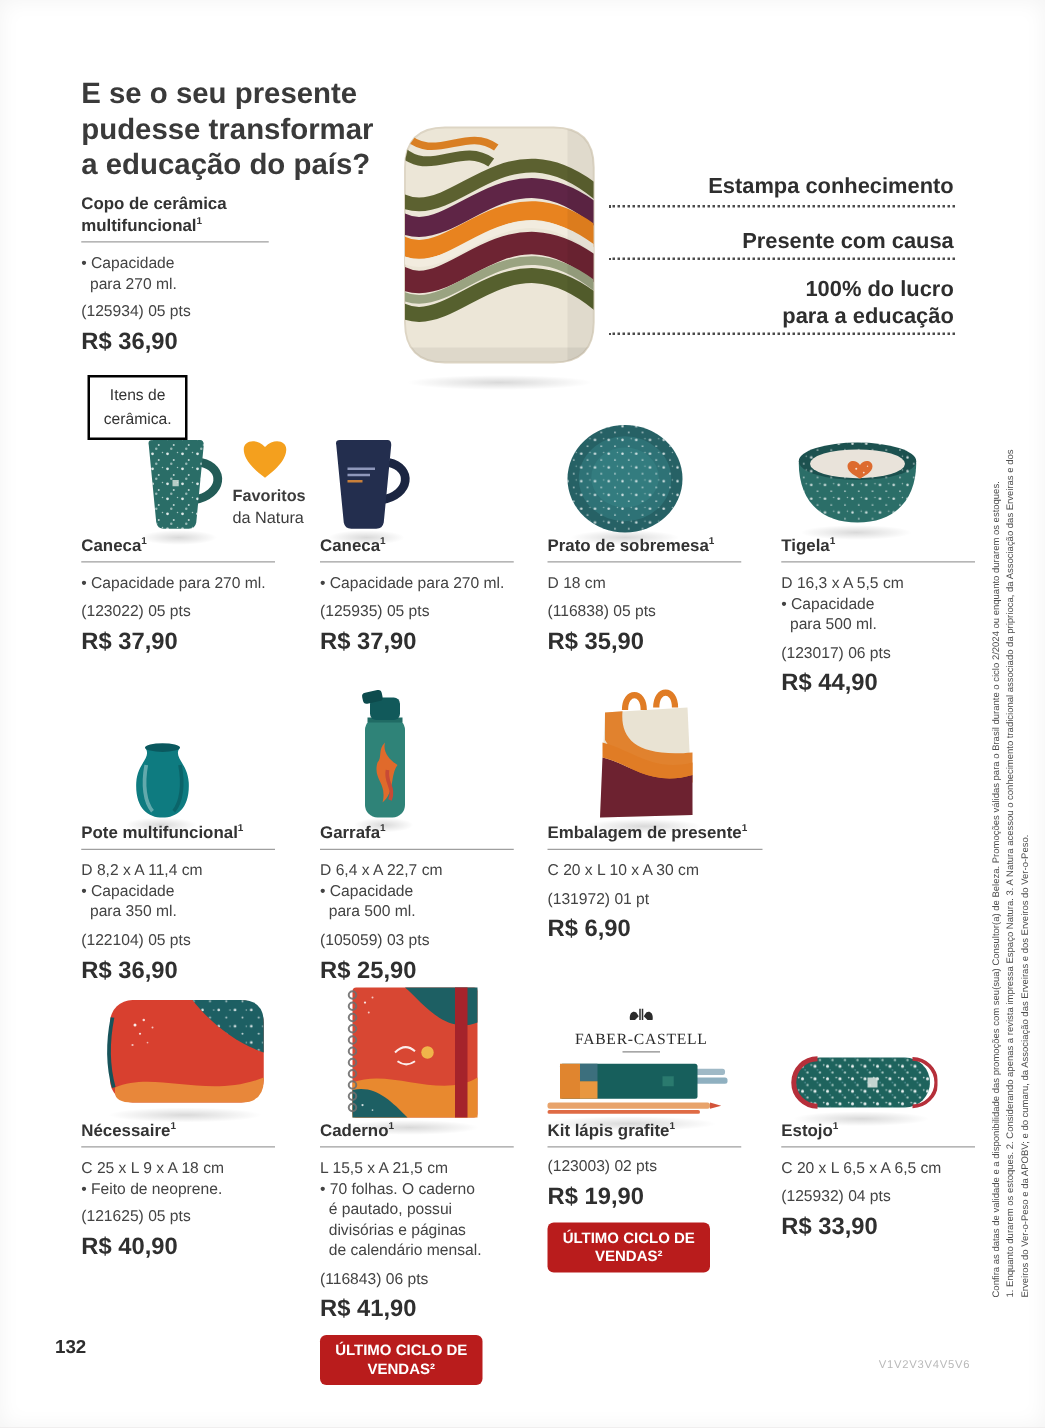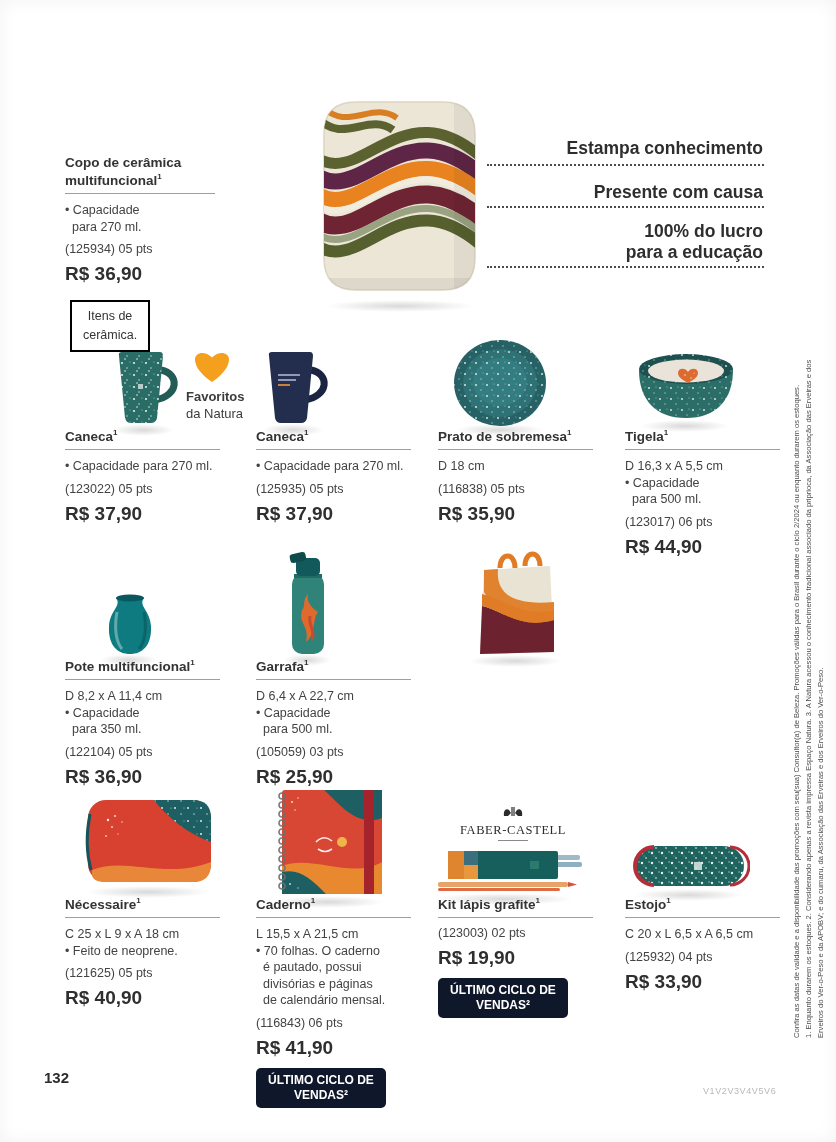--- a/index.html
+++ b/index.html
@@ -9,21 +9,21 @@
   .headline{position:absolute;left:65px;top:60px;font-size:23.5px;font-weight:bold;
             line-height:1.22;color:#3a3a3a;white-space:pre-line;}
   
   .card{position:absolute;width:155px;}
   .pname{font-size:13.5px;font-weight:bold;line-height:1.25;color:#333;}
   .pname sup{font-size:8px;}
   .rule{border-top:1px solid #9f9f9f;margin:4px 0 8px 0;}
   .pdetails{font-size:12.5px;line-height:16.5px;white-space:pre-wrap;color:#434343;}
   .pcode{font-size:12.5px;margin-top:7px;color:#434343;}
   .pprice{font-size:19px;font-weight:bold;margin-top:7px;color:#2f2f2f;}
-  .badge{display:inline-block;margin-top:9px;background:#0f172a;color:#fff;font-weight:bold;
+  .badge{display:inline-block;margin-top:9px;background:#b91c1c;color:#fff;font-weight:bold;
          font-size:12px;line-height:1.25;text-align:center;padding:5px 6px;border-radius:5px;width:118px;}
   
   .callout{position:absolute;right:73px;text-align:right;font-size:17.5px;font-weight:bold;
            color:#2e2e2e;line-height:21px;white-space:pre-line;}
   .leader{position:absolute;left:487px;width:277px;height:0;border-bottom:2px dotted #4a4a4a;}
   .itens{position:absolute;left:70px;top:300px;border:2px solid #000000;padding:5px 11px;
          font-size:12.5px;line-height:1.5;text-align:center;color:#333;white-space:pre-line;}
   .fav{position:absolute;left:186px;top:350px;width:84px;font-size:13px;line-height:1.3;color:#3c3c3c;}
   .fav .fav-bold{font-weight:bold;text-align:center;}
   .img{position:absolute;}
@@ -48,20 +48,23 @@
          transform:rotate(180deg);font-size:7.6px;line-height:1.55;color:#4c4c4c;}
   .legal p{margin:0;}
   .pagenum{position:absolute;left:44px;top:1069px;font-size:15px;font-weight:bold;color:#2d2d2d;}
   .version{position:absolute;left:703px;top:1086px;font-size:9px;color:#b9b9b9;letter-spacing:0.6px;}
 </style>
 </head>
 <body>
 
 <div class="page">
 
+  <div class="headline">E se o seu presente
+pudesse transformar
+a educação do país?</div>
 
   <div class="card" style="left:65px;top:155px;width:150px;">
     <div class="pname"><span style="white-space:pre-line">Copo de cerâmica
 multifuncional</span><sup>1</sup></div>
     <div class="rule"></div>
     <div class="pdetails">• Capacidade
   para 270 ml.</div>
     <div class="pcode">(125934) 05 pts</div>
     <div class="pprice">R$ 36,90</div>
   </div>
@@ -248,20 +251,27 @@
     <div class="pprice">R$ 36,90</div>
   </div>
   <div class="card" style="left:256px;top:658px;">
     <div class="pname"><span>Garrafa</span><sup>1</sup></div>
     <div class="rule"></div>
     <div class="pdetails">D 6,4 x A 22,7 cm
 • Capacidade
   para 500 ml.</div>
     <div class="pcode">(105059) 03 pts</div>
     <div class="pprice">R$ 25,90</div>
+  </div>
+  <div class="card" style="left:438px;top:658px;width:172px;">
+    <div class="pname"><span>Embalagem de presente</span><sup>1</sup></div>
+    <div class="rule"></div>
+    <div class="pdetails">C 20 x L 10 x A 30 cm</div>
+    <div class="pcode">(131972) 01 pt</div>
+    <div class="pprice">R$ 6,90</div>
   </div>
 
 
   <div class="img" style="left:82px;top:792px;">
     <svg width="135" height="95" viewBox="0 0 135 95">
       <defs>
           <pattern id="dp4" width="13" height="13" patternUnits="userSpaceOnUse">
         <circle cx="2" cy="3" r="1" fill="#fff" opacity="0.85"></circle>
             <circle cx="8" cy="9" r="0.8" fill="#fff" opacity="0.7"></circle>
         <circle cx="11" cy="3" r="0.6" fill="#fff" opacity="0.6"></circle>

